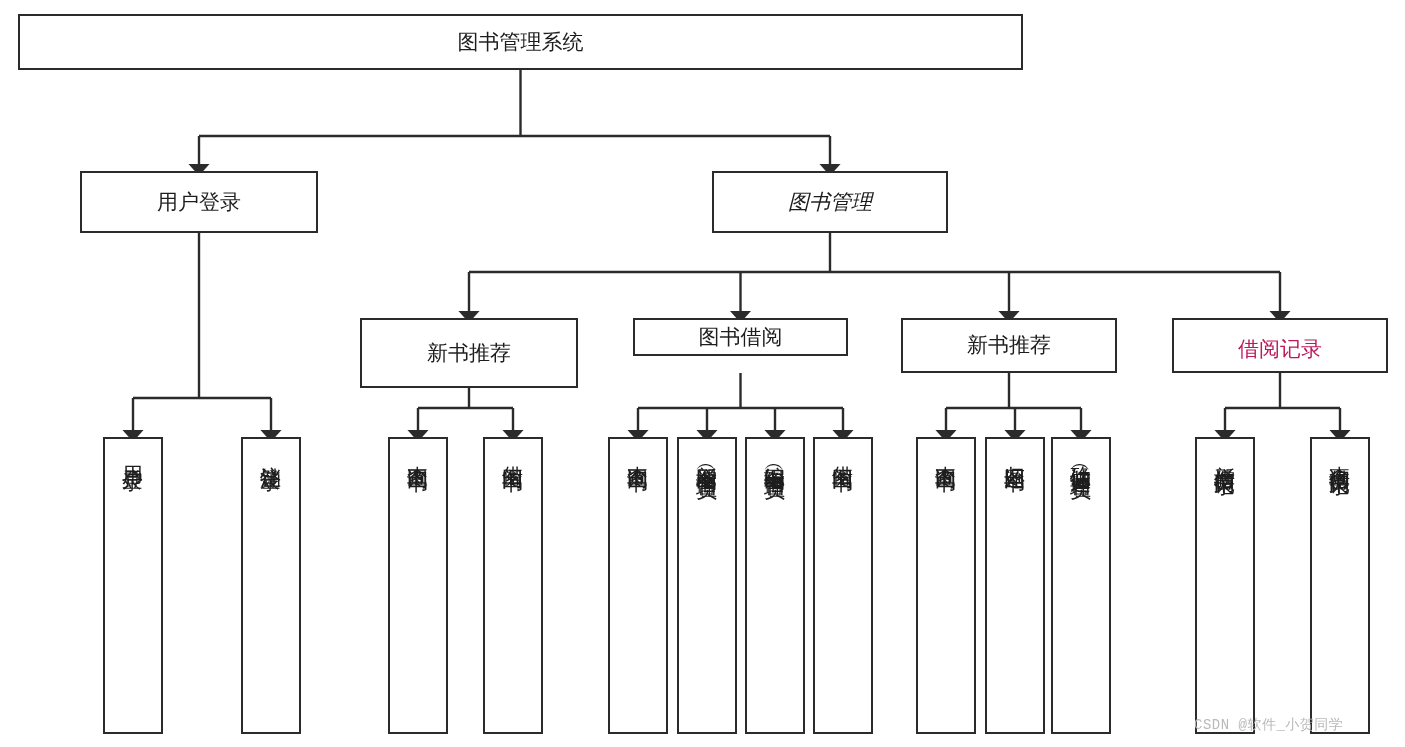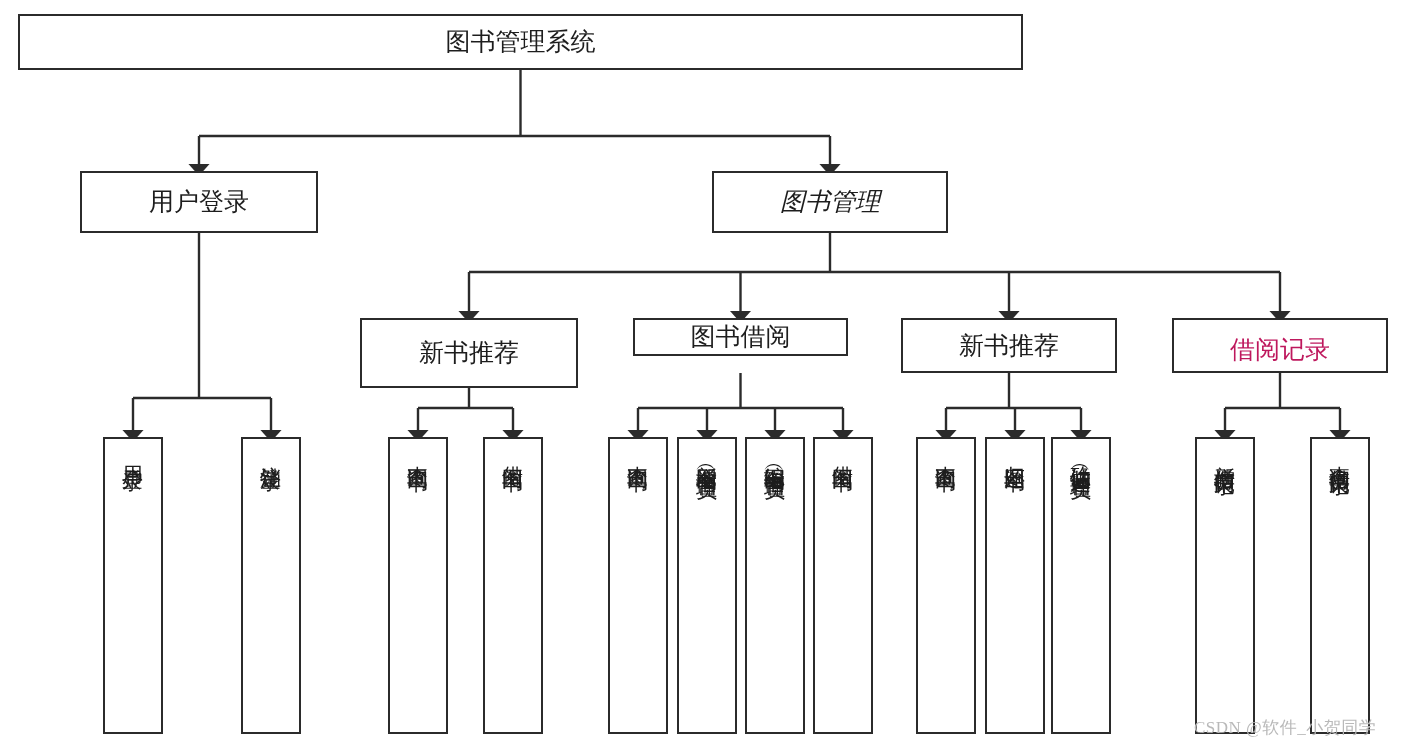--- a/index.html
+++ b/index.html
@@ -38,41 +38,41 @@
     overflow: hidden;
   }
   .node-label {
     color: #1d1d1d;
     text-align: center;
     line-height: 1.18;
     white-space: pre-wrap;
   }
   .node-horizontal .node-label {
     writing-mode: horizontal-tb;
-    font-size: 25px;
+    font-size: 21px;
   }
   .node-vertical {
     align-items: flex-start;
     justify-content: center;
     padding-top: 10px;
   }
   .node-vertical .node-label {
     writing-mode: vertical-rl;
     text-orientation: upright;
     font-size: 21px;
     letter-spacing: 2px;
     line-height: 1;
   }
   .watermark {
     position: absolute;
     color: #b9b9b9;
-    font-size: 17px;
+    font-size: 14px;
     white-space: nowrap;
     letter-spacing: 0.5px;
-    font-family: Liberation Serif, serif;
+    font-family: Liberation Mono, monospace;
   }
 </style>
 </head>
 <body>
 
 <div id="diagram-root">
   <svg class="connectors" viewBox="0 0 1405 747" xmlns="http://www.w3.org/2000/svg">
     <defs>
       <marker id="arrowhead" markerWidth="8" markerHeight="9" refX="2.2" refY="4.5" orient="auto" markerUnits="strokeWidth">
         <polygon points="0,0 5,4.5 0,9" fill="#2b2b2b"></polygon>

